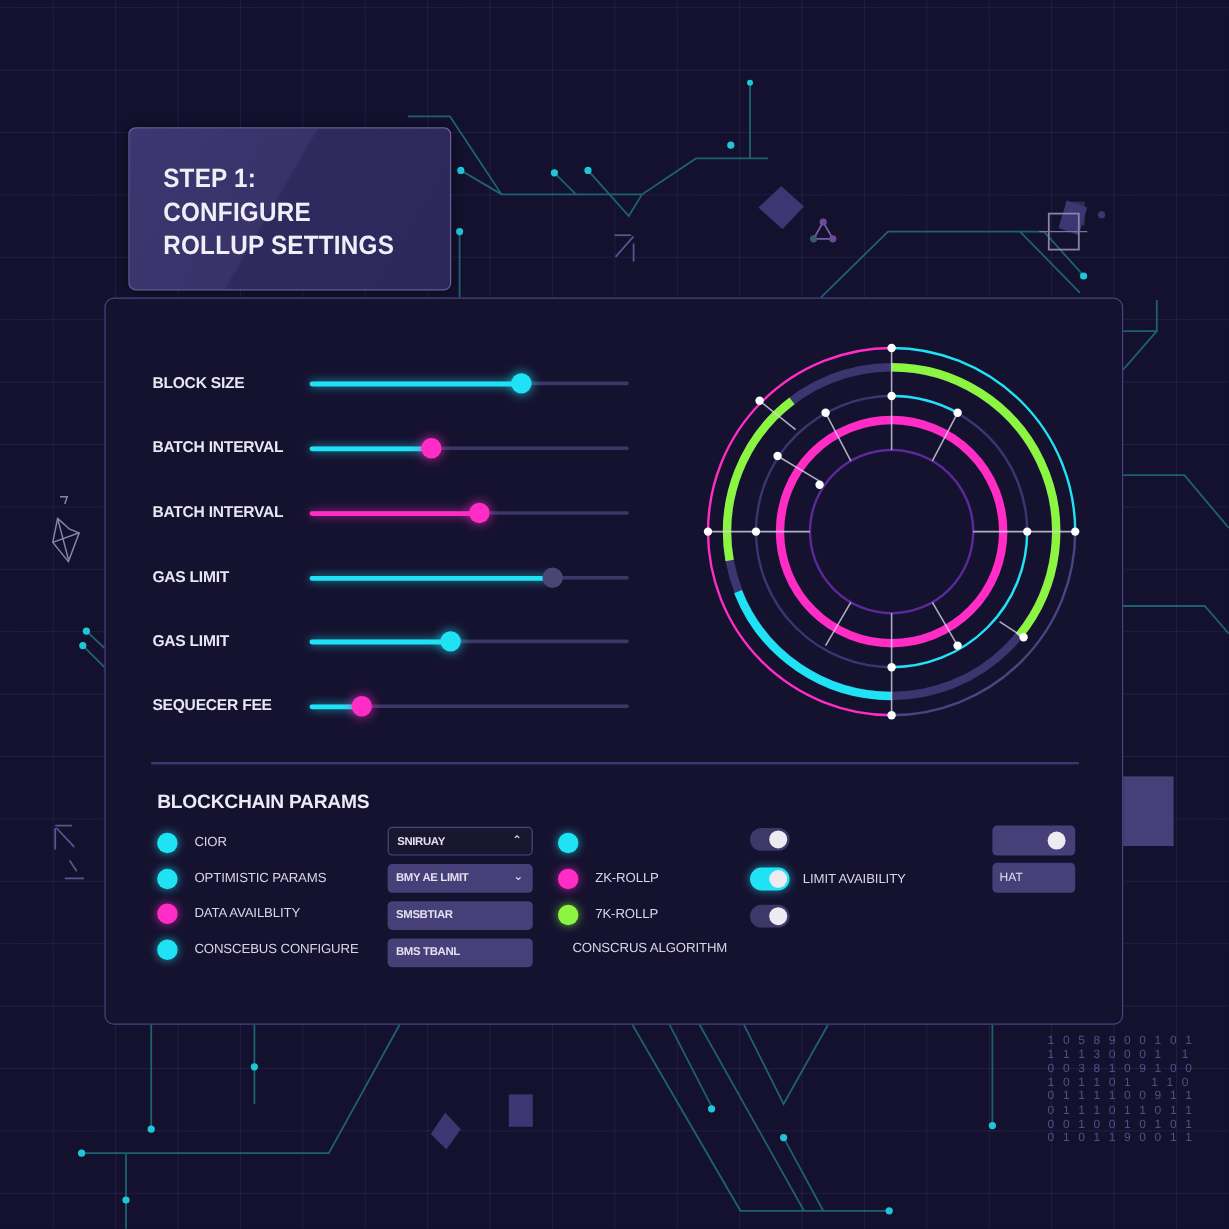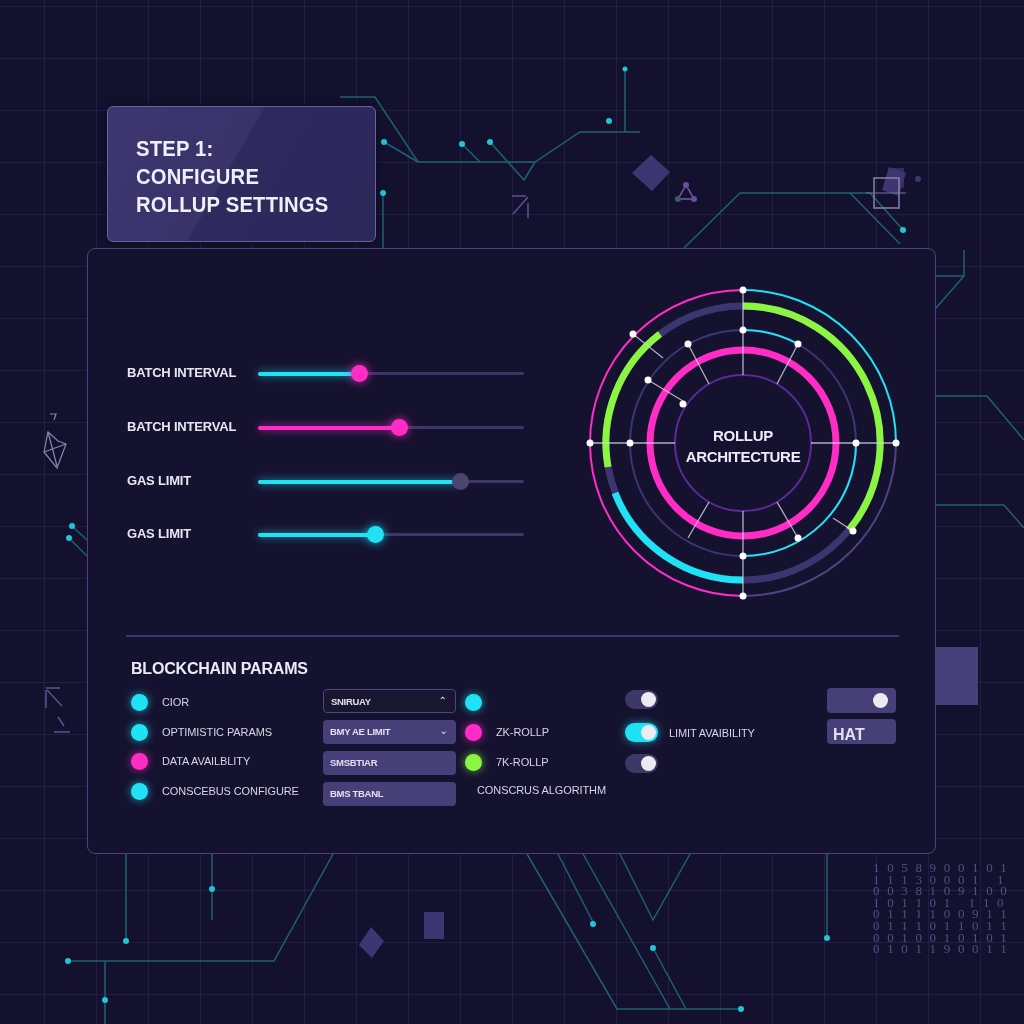--- a/index.html
+++ b/index.html
@@ -60,48 +60,48 @@
   .param-item { position:absolute; height:20px; }
   .dot { position:absolute; left:0; top:1px; width:17px; height:17px; border-radius:50%; }
   .dot.cyan { background:#1fe3f5; box-shadow:0 0 8px rgba(31,227,245,0.7); }
   .dot.pink { background:#ff2dc5; box-shadow:0 0 8px rgba(255,45,197,0.7); }
   .dot.green { background:#8cf542; box-shadow:0 0 8px rgba(140,245,66,0.7); }
   .param-label {
     position:absolute; left:31px; top:3px; font-size:11px; color:#d8d5e6; white-space:nowrap;
     letter-spacing:-0.1px;
   }
   .select {
-    position:absolute; left:235px; width:133px; height:24px; border-radius:4px; box-sizing:border-box;
+    position:absolute; left:235px; width:121px; height:24px; border-radius:4px; box-sizing:border-box;
     background:#463f78;
   }
   .select.open { background:#19162f; border:1.5px solid #4d4680; }
   .select-text {
     position:absolute; left:7px; top:6px; font-size:9.5px; font-weight:700; color:#e3e0f0;
     letter-spacing:-0.3px; white-space:nowrap;
   }
   .chev { position:absolute; right:8px; top:5px; font-size:10px; color:#e3e0f0; }
   .toggle {
     position:absolute; left:537px; width:33px; height:19px; border-radius:10px; background:#3e3868;
   }
   .toggle.on { background:#1fe3f5; box-shadow:0 0 8px rgba(31,227,245,0.6); }
   .knob { position:absolute; right:2px; top:2px; width:15px; height:15px; border-radius:50%; background:#ecebf2; }
   .mini-box {
     position:absolute; left:739px; width:69px; height:25px; border-radius:4px; background:#463f78;
   }
   .mini-box .knob { right:8px; top:5px; width:15px; height:15px; }
-  .mini-text { position:absolute; left:6px; top:7px; font-size:16px; font-weight:700; color:#e3e0f0; }
+  .mini-text { position:absolute; left:6px; top:7px; font-size:10px; font-weight:400; color:#e3e0f0; }
   .ring-wrap { position:absolute; left:497px; top:36px; width:316px; height:316px; }
   .ring-label {
     position:absolute; left:0; top:140px; width:316px; text-align:center;
     font-size:15px; font-weight:700; color:#eeecf6; line-height:21px; letter-spacing:-0.3px;
   }
   .side-block { position:absolute; left:936px; top:647px; width:42px; height:58px; background:#463f78; }
   .binary {
-    position:absolute; left:873px; top:862px; font-family:Liberation Serif, serif;
-    font-size:13px; line-height:11.6px; color:rgba(120,110,180,0.65); letter-spacing:2.2px; white-space:pre;
+    position:absolute; left:873px; top:862px; font-family:Liberation Sans, sans-serif;
+    font-size:10px; line-height:11.6px; color:rgba(120,110,180,0.65); letter-spacing:2.2px; white-space:pre;
   }
 </style>
 </head>
 <body>
 
 <svg class="deco" viewBox="0 0 1024 1024">
   <g fill="none" stroke="#1e6b7a" stroke-width="1.5" opacity="0.9">
 
     <polyline points="340,97 375,97 418,162 535,162 580,132 640,132"></polyline>
     <polyline points="384,142 418,162"></polyline>
@@ -194,20 +194,27 @@
 0 1 1 1 0 1 1 0 1 1
 0 0 1 0 0 1 0 1 0 1
 0 1 0 1 1 9 0 0 1 1</div>
 
 <div class="step-card">
   <div class="step-title">STEP 1: CONFIGURE ROLLUP SETTINGS</div>
 </div>
 
 <div class="panel">
 
+  <div class="slider-row" style="top:58px">
+    <span class="slider-label">BLOCK SIZE</span>
+    <div class="track">
+      <div class="fill cyan-fill" style="width:66%"></div>
+      <div class="thumb cyan-thumb" style="left:66%"></div>
+    </div>
+  </div>
   <div class="slider-row" style="top:112px">
     <span class="slider-label">BATCH INTERVAL</span>
     <div class="track">
       <div class="fill cyan-fill" style="width:38%"></div>
       <div class="thumb pink-thumb" style="left:38%"></div>
     </div>
   </div>
   <div class="slider-row" style="top:166px">
     <span class="slider-label">BATCH INTERVAL</span>
     <div class="track">
@@ -220,20 +227,27 @@
     <div class="track">
       <div class="fill cyan-fill" style="width:76%"></div>
       <div class="thumb grey-thumb" style="left:76%"></div>
     </div>
   </div>
   <div class="slider-row" style="top:273px">
     <span class="slider-label">GAS LIMIT</span>
     <div class="track">
       <div class="fill cyan-fill" style="width:44%"></div>
       <div class="thumb cyan-thumb" style="left:44%"></div>
+    </div>
+  </div>
+  <div class="slider-row" style="top:327px">
+    <span class="slider-label">SEQUECER FEE</span>
+    <div class="track">
+      <div class="fill cyan-fill" style="width:16%"></div>
+      <div class="thumb pink-thumb" style="left:16%"></div>
     </div>
   </div>
 
   <div class="ring-wrap">
     <svg width="316" height="316" viewBox="0 0 316 316">
       <g transform="translate(158,158)" fill="none">
 
         <path d="M0,-153 A153,153 0 0,0 0,153" stroke="#ff2dc5" stroke-width="2"></path>
         <path d="M0,-153 A153,153 0 0,1 153,0" stroke="#1fe3f5" stroke-width="2"></path>
         <path d="M153,0 A153,153 0 0,1 0,153" stroke="#4a4580" stroke-width="2"></path>
@@ -276,24 +290,20 @@
           <circle cx="-55" cy="-99" r="3.5"></circle>
             <circle cx="55" cy="-99" r="3.5"></circle>
           <circle cx="-95" cy="-63" r="3.5"></circle>
             <circle cx="-60" cy="-39" r="3.5"></circle>
           <circle cx="-110" cy="-109" r="3.5"></circle>
           <circle cx="55" cy="95" r="3.5"></circle>
             <circle cx="110" cy="88" r="3.5"></circle>
         </g>
       </g>
     </svg>
-    <div class="ring-label">
-      <div>ROLLUP</div>
-      <div>ARCHITECTURE</div>
-    </div>
   </div>
 
   <div class="divider"></div>
   <div class="params-title">BLOCKCHAIN PARAMS</div>
 
   <div class="param-item" style="left:43px;top:444px">
     <span class="dot cyan"></span>
     <span class="param-label">CIOR</span>
   </div>
   <div class="param-item" style="left:43px;top:474px">

